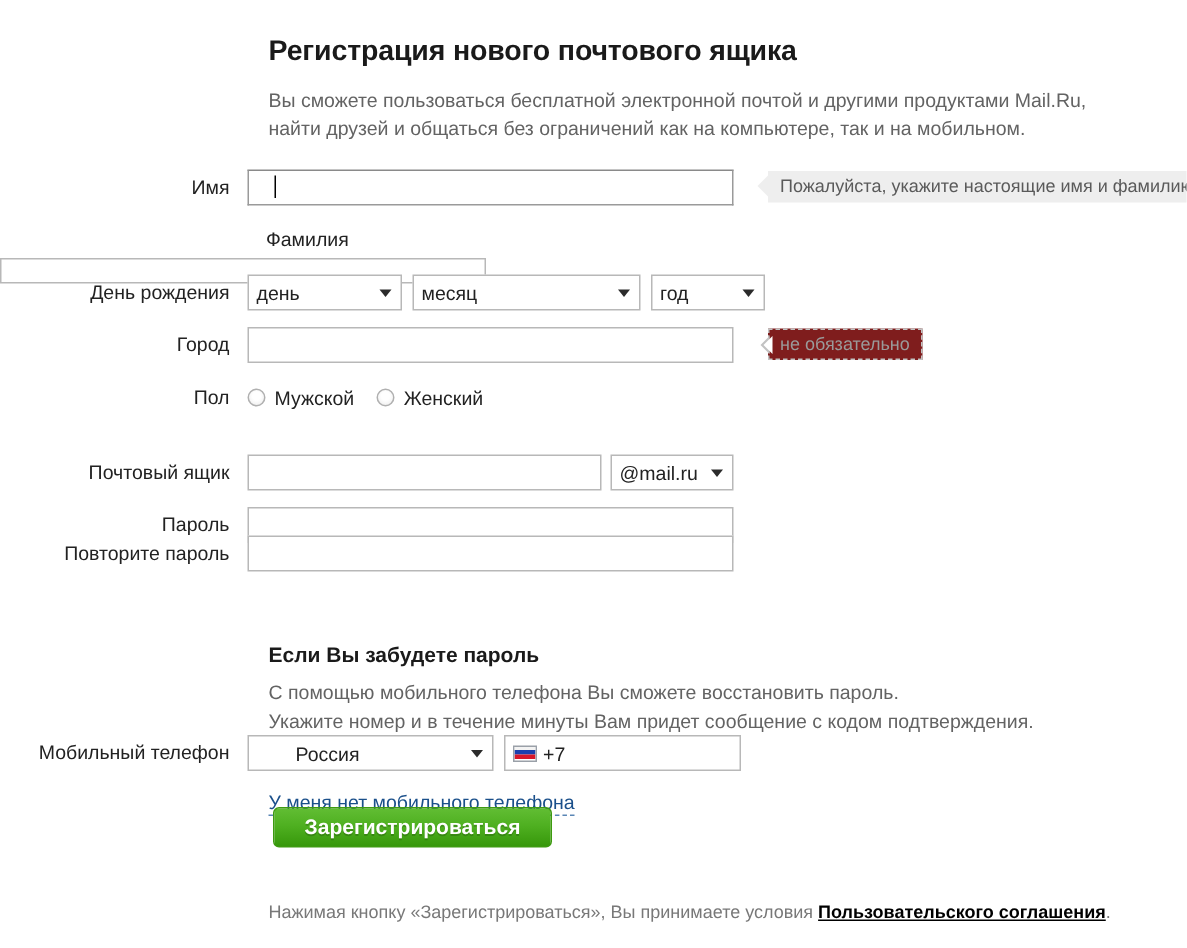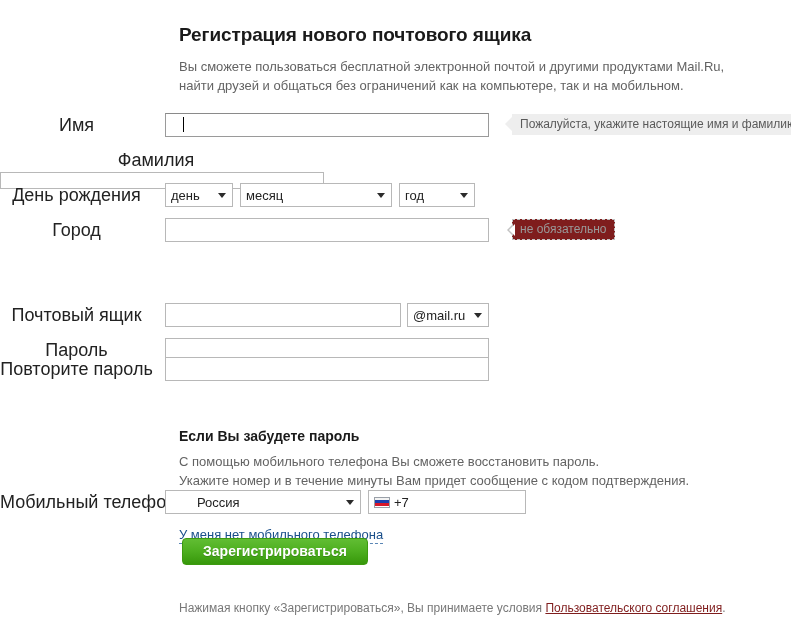--- a/index.html
+++ b/index.html
@@ -39,23 +39,23 @@
   
   .row {
     position: absolute;
     left: 0;
     height: 24px;
     display: flex;
     align-items: center;
   }
   .lbl {
     width: 165px;
-    text-align: center;
+    text-align: right;
     padding-right: 12px;
-    font-size: 18px;
+    font-size: 13px;
     color: #222222;
     white-space: nowrap;
     line-height: 24px;
   }
 
   
   .inp {
     height: 24px;
     border: 1px solid #b8b8b8;
     background: #ffffff;
@@ -99,25 +99,25 @@
   .sel .arr {
     position: absolute;
     right: 6px;
     top: 50%;
     margin-top: -2px;
     width: 0; height: 0;
     border-left: 4px solid transparent;
     border-right: 4px solid transparent;
     border-top: 5px solid #2b2b2b;
   }
-  .sel-day { width: 68px; }
+  .sel-day { width: 103px; }
   .sel-month { width: 152px; margin-left: 7px; }
   .sel-year { width: 76px; margin-left: 7px; }
   .sel-domain { width: 82px; margin-left: 6px; }
-  .sel-country { width: 196px; padding-left: 31px; }
+  .sel-country { width: 164px; padding-left: 31px; }
 
   
   .radio-wrap { display: flex; align-items: center; }
   .rad {
     width: 12px; height: 12px;
     border-radius: 50%;
     border: 1px solid #b0b0b0;
     background: radial-gradient(circle at 50% 40%, #ffffff 35%, #eaeaea 100%);
     display: inline-block;
     margin-right: 6px;
@@ -262,23 +262,24 @@
   
   .footer {
     position: absolute;
     left: 179px;
     top: 601px;
     font-size: 12px;
     color: #787878;
     white-space: nowrap;
   }
   .footer a {
-    color: #7f1d1d;
+    color: #000000;
     text-decoration: underline;
     cursor: pointer;
+    font-weight: bold;
   }
 </style>
 </head>
 <body>
 
 <div class="page">
 
   <div class="header">
     <h1 class="title">Регистрация нового почтового ящика</h1>
     <p class="subtitle">
@@ -314,20 +315,29 @@
       <span class="arr"></span>
     </div>
   </div>
 
   <div class="row" style="top:218px;">
     <div class="lbl">Город</div>
     <input class="inp wide" type="text" value="" style="">
   </div>
   <div class="hint-opt" style="left:512px; top:219px;">не обязательно</div>
 
+  <div class="row" style="top:253px;">
+    <div class="lbl">Пол</div>
+    <div class="radio-wrap">
+      <span class="rad"></span>
+      <span class="rad-label">Мужской</span>
+      <span class="rad"></span>
+      <span class="rad-label">Женский</span>
+    </div>
+  </div>
 
   <div class="row" style="top:303px;">
     <div class="lbl">Почтовый ящик</div>
     <input class="inp email" type="text" value="" style="">
     <div class="sel sel-domain">
       <span>@mail.ru</span>
       <span class="arr"></span>
     </div>
   </div>
 

